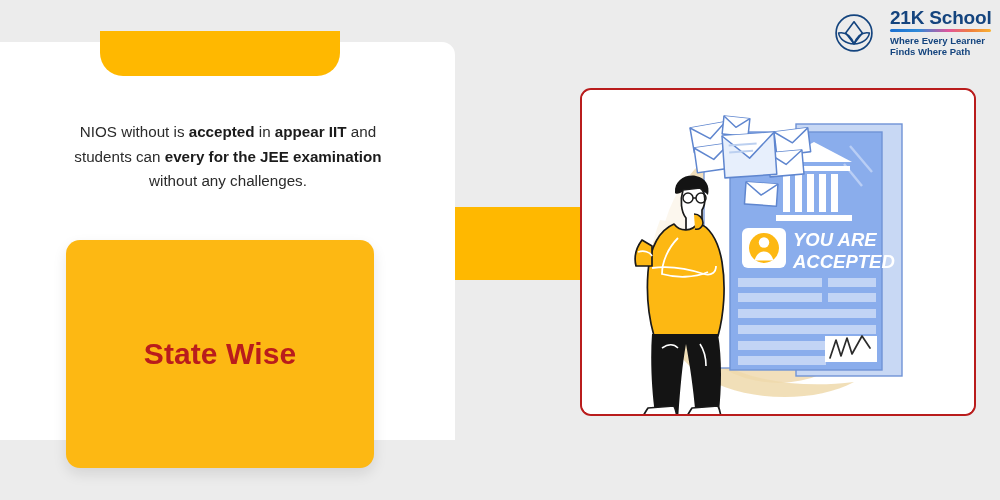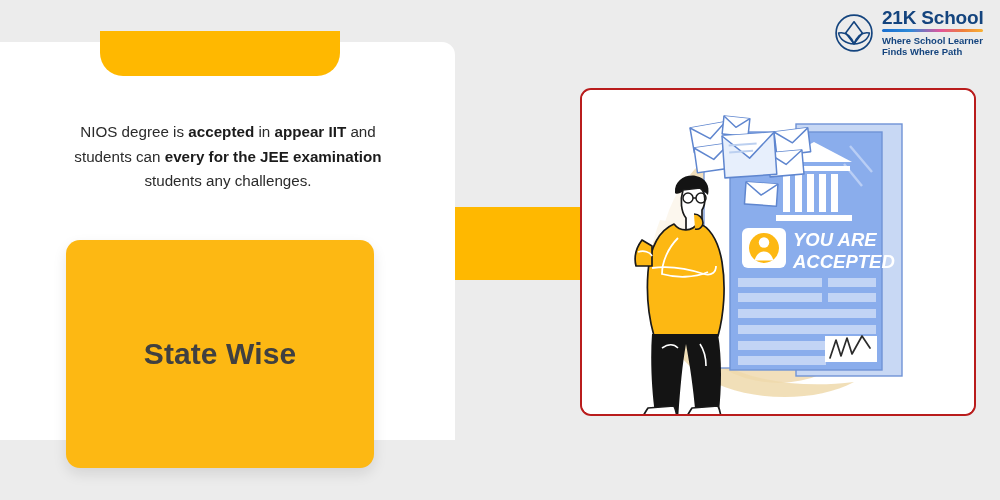--- a/index.html
+++ b/index.html
@@ -5,21 +5,21 @@
   html,body{margin:0;padding:0;}
   body{
     width:1000px;height:500px;overflow:hidden;
     background:#ececec;
     font-family:"Liberation Sans", sans-serif;
     position:relative;
   }
   #stage{position:absolute;inset:0;width:1000px;height:500px;}
 
   
-  .logo-wrap{position:absolute;left:834px;top:8px;display:flex;align-items:center;gap:8px;}
+  .logo-wrap{position:absolute;left:834px;top:8px;display:flex;align-items:center;gap:16px;}
   .logo-mark{width:40px;height:40px;flex:0 0 40px;}
   .logo-text{display:flex;flex-direction:column;line-height:1;}
   .logo-title{
     font-size:19px;font-weight:bold;color:#14447e;letter-spacing:-.2px;
     padding-bottom:2px;
   }
   .logo-rule{
     height:2.5px;width:100%;border-radius:2px;margin-bottom:3px;
     background:linear-gradient(90deg,#1a6fd0 0%,#2f8ad8 28%,#e2569b 58%,#f07f3c 80%,#f9b233 100%);
   }
@@ -41,21 +41,21 @@
   }
   .blurb b{font-weight:bold;color:#1b1b1b;}
 
   .cta-card{
     position:absolute;left:66px;top:240px;width:308px;height:228px;
     background:#FDB813;border-radius:14px;
     box-shadow:0 6px 14px rgba(0,0,0,.10);
     display:flex;align-items:center;justify-content:center;
   }
   .cta-title{
-    color:#404040;font-size:30px;font-weight:bold;line-height:1.22;
+    color:#b91c1c;font-size:30px;font-weight:bold;line-height:1.22;
     text-align:center;letter-spacing:.1px;
   }
 
   
   .connector{
     position:absolute;left:455px;top:207px;width:128px;height:73px;
     background:#FFB800;
   }
 
   
@@ -69,21 +69,21 @@
 </head>
 <body>
 
 <div id="stage">
 
   <div class="white-panel"></div>
 
   <div class="top-tab"></div>
 
   <div class="blurb">
-    <span>NIOS degree is </span><b>accepted</b><span> in </span><b>appear IIT</b><span> and students can </span><b>every for the JEE examination</b><span> students any challenges.</span>
+    <span>NIOS without is </span><b>accepted</b><span> in </span><b>appear IIT</b><span> and students can </span><b>every for the JEE examination</b><span> without any challenges.</span>
   </div>
 
   <div class="cta-card">
     <div class="cta-title">
       <div>State Wise</div>
     </div>
   </div>
 
   <div class="connector"></div>
 
@@ -93,21 +93,21 @@
         <circle cx="24" cy="24" r="21.5" fill="none" stroke="#14447e" stroke-width="2"></circle>
         <path d="M24 10.5 L34 24 L24 37 L14 24 Z" fill="none" stroke="#14447e" stroke-width="1.9" stroke-linejoin="round"></path>
         <path d="M24 37 C14 37 6.5 31 5.5 24 C13 22.5 20 27 24 37 Z" fill="none" stroke="#14447e" stroke-width="1.9" stroke-linejoin="round"></path>
         <path d="M24 37 C34 37 41.5 31 42.5 24 C35 22.5 28 27 24 37 Z" fill="none" stroke="#14447e" stroke-width="1.9" stroke-linejoin="round"></path>
       </svg>
     </span>
     <span class="logo-text">
       <span class="logo-title">21K School</span>
       <span class="logo-rule"></span>
       <span class="logo-tag">
-        <span>Where School Learner</span><br>
+        <span>Where Every Learner</span><br>
         <span>Finds Where Path</span>
       </span>
     </span>
   </div>
 
   <div class="illus-card">
     <svg viewBox="0 0 392 324" xmlns="http://www.w3.org/2000/svg">
       <defs>
         <clipPath id="cardClip">
             <rect x="0" y="0" width="392" height="324" rx="9"></rect>

